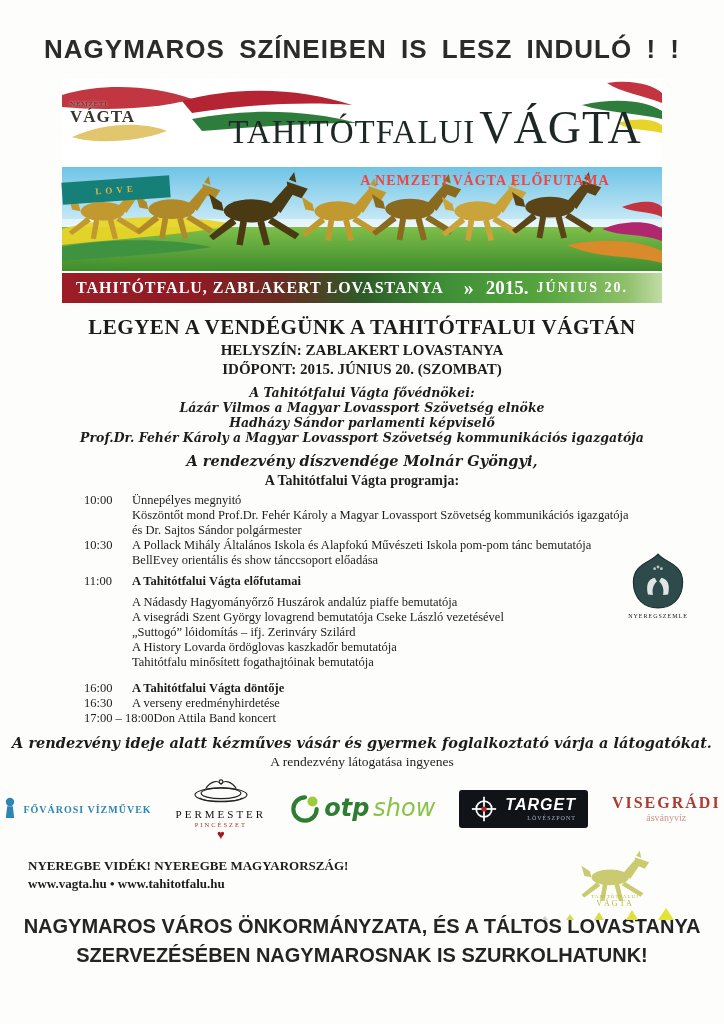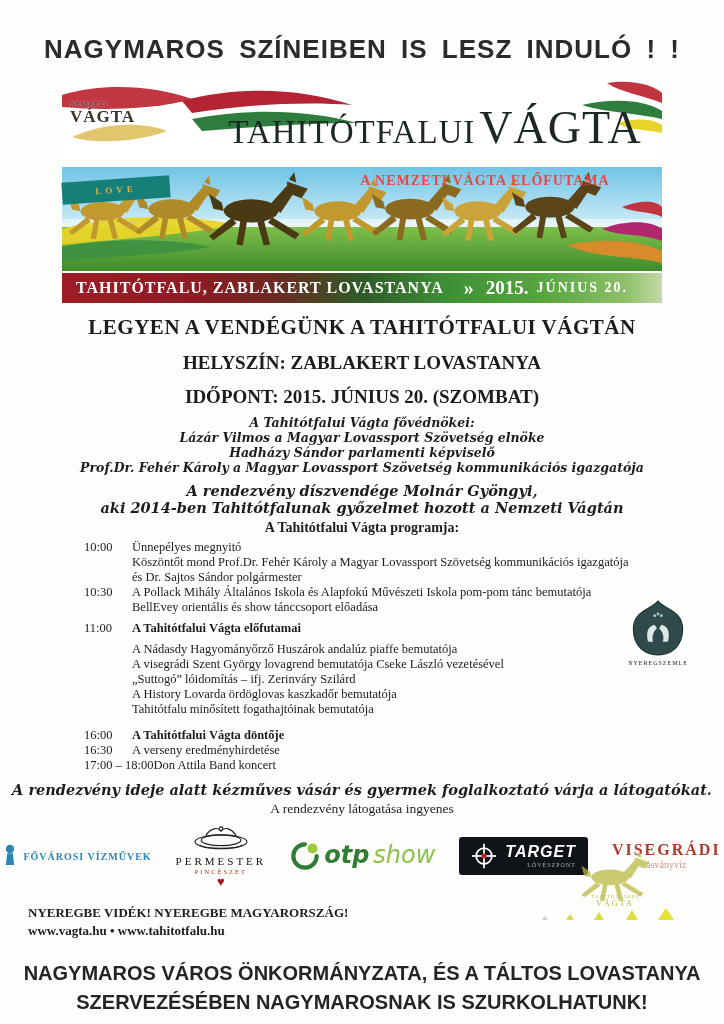--- a/index.html
+++ b/index.html
@@ -28,21 +28,21 @@
   .banner-strip{height:30px;margin-top:2px;display:flex;align-items:center;padding:0 14px;white-space:nowrap;color:#fff;
     background:linear-gradient(90deg,#9c1d26 0%,#8e1b24 22%,#6a2a22 36%,#2e5b28 50%,#3f8f37 64%,#56a53e 80%,#8fc06a 94%,#c2dba6 100%);}
   .strip-left{font-size:16px;font-weight:bold;letter-spacing:1px;}
   .strip-chev{font-size:20px;margin-left:20px;font-weight:bold;}
   .strip-year{font-size:19px;font-weight:bold;margin-left:12px;}
   .strip-date{font-size:14px;font-weight:bold;letter-spacing:2px;margin-left:8px;}
 
   
   .invite{text-align:center;margin-top:12px;}
   .invite-l1{font-size:21px;font-weight:bold;letter-spacing:0.5px;}
-  .invite-l2,.invite-l3{font-size:19px;font-weight:bold;margin-top:12px;}
+  .invite-l2,.invite-l3{font-size:15px;font-weight:bold;margin-top:2px;}
 
   
   .patrons{text-align:center;margin-top:7px;font-family:"DejaVu Serif",serif;font-style:italic;font-weight:bold;}
   .patrons div{font-size:12.5px;line-height:15px;}
   .guest{text-align:center;margin-top:7px;font-family:"DejaVu Serif",serif;font-style:italic;font-weight:bold;}
   .guest div{font-size:14.5px;line-height:17px;}
 
   
   .prog-heading{text-align:center;font-weight:bold;font-size:14px;margin-top:4px;}
   .prog-rows{position:relative;margin-top:4px;padding-left:84px;padding-right:30px;}
@@ -175,21 +175,20 @@
 
   <div class="patrons">
     <div>A Tahitótfalui Vágta fővédnökei:</div>
     <div>Lázár Vilmos a Magyar Lovassport Szövetség elnöke</div>
     <div>Hadházy Sándor parlamenti képviselő</div>
     <div>Prof.Dr. Fehér Károly a Magyar Lovassport Szövetség kommunikációs igazgatója</div>
   </div>
 
   <div class="guest">
     <div>A rendezvény díszvendége Molnár Gyöngyi,</div>
-    <div>aki 2014-ben Tahitótfalunak győzelmet hozott a Nemzeti Vágtán</div>
   </div>
 
   <div class="program">
     <div class="prog-heading">A Tahitótfalui Vágta programja:</div>
     <div class="prog-rows">
       <div class="nsz-logo">
         <svg width="56" height="56" viewBox="0 0 100 100">
           <path d="M50,2 C60,16 94,18 94,52 C94,82 74,98 50,98 C26,98 6,82 6,52 C6,18 40,16 50,2 Z" fill="#2e4a4a" stroke="#1c2f2f" stroke-width="2"></path>
           <path d="M32,74 C28,56 33,46 44,44 L48,51 C41,57 39,66 41,75 Z" fill="#dfe6e4"></path>
           <path d="M68,74 C72,56 67,46 56,44 L52,51 C59,57 61,66 59,75 Z" fill="#dfe6e4"></path>

